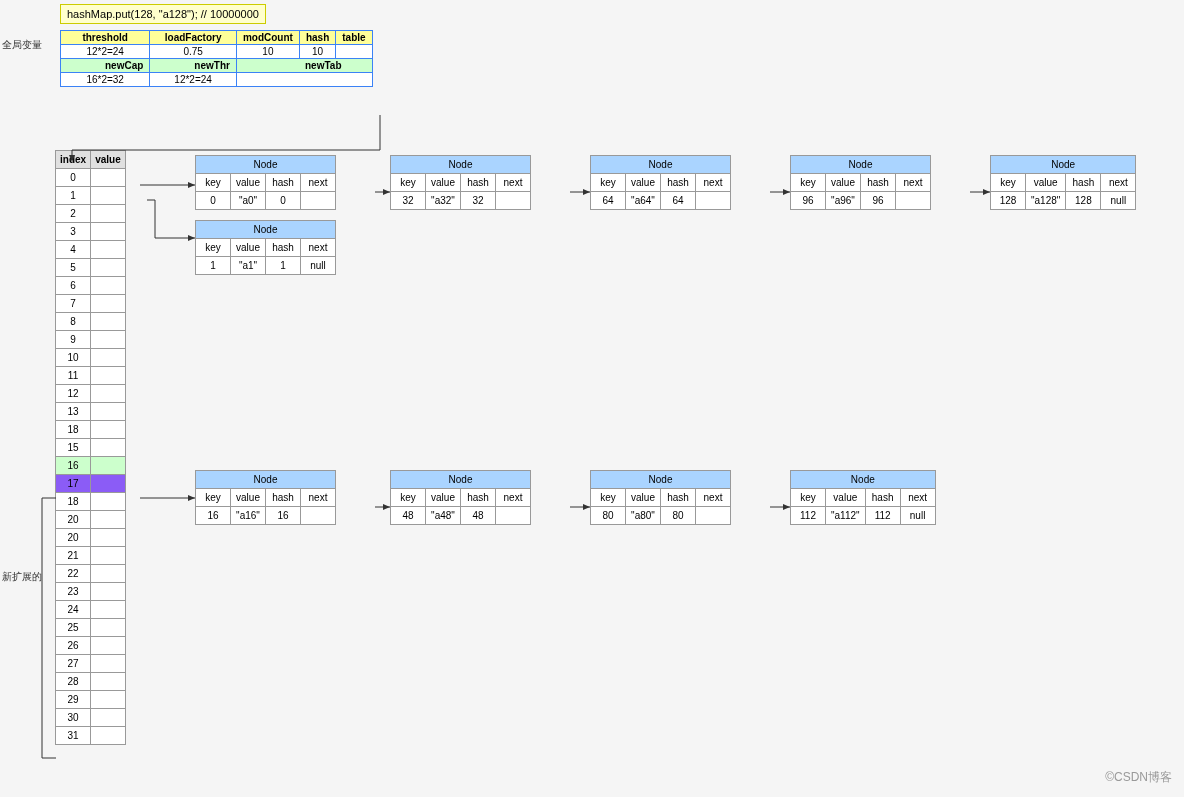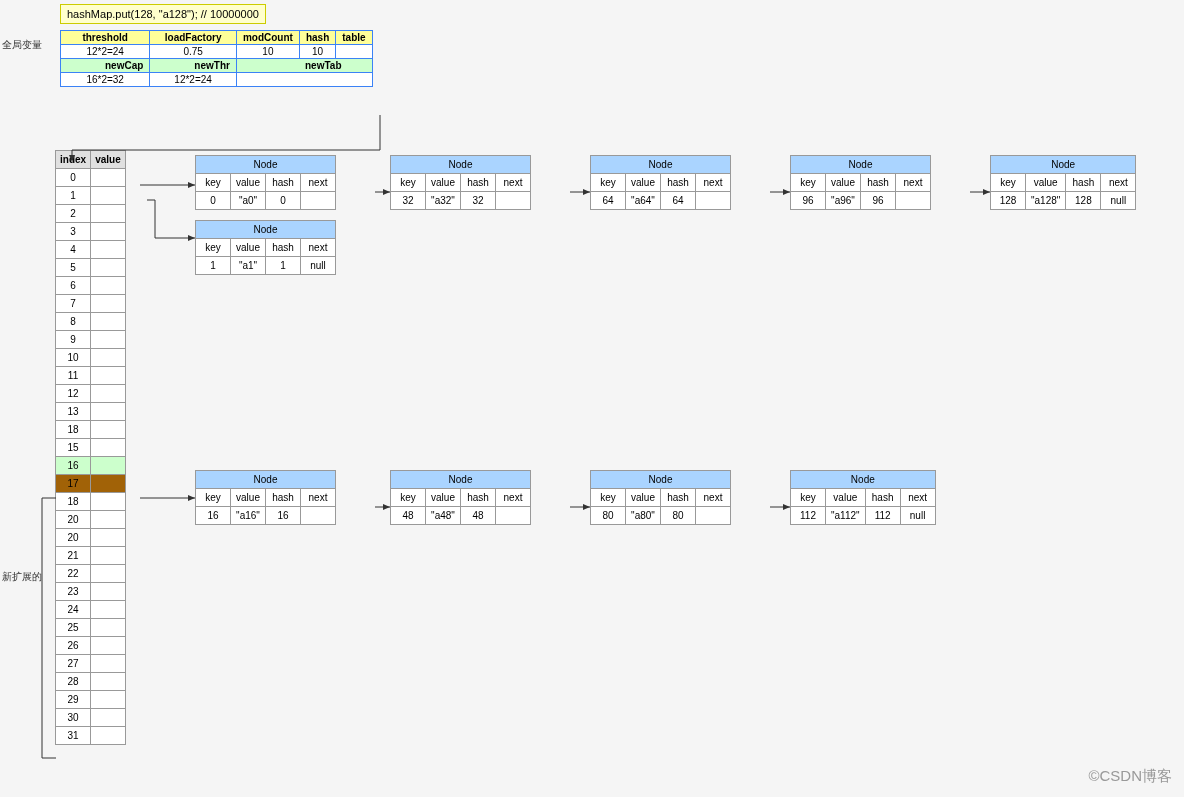--- a/index.html
+++ b/index.html
@@ -84,21 +84,21 @@
       height: 18px;
     }
     .array-table td.header {
       background: #e0e0e0;
       font-weight: bold;
     }
     .array-table td.highlight-green {
       background: #ccffcc;
     }
     .array-table td.highlight-yellow {
-      background: #a16207;
+      background: #8b5cf6;
       margin-top: 44px;
     }
 
     
     .node-box {
       position: absolute;
       border-collapse: collapse;
     }
     .node-box td {
       border: 1px solid #999;
@@ -135,21 +135,21 @@
       color: #333;
       writing-mode: horizontal-tb;
       text-align: center;
     }
 
     
     .watermark {
       position: absolute;
       bottom: 4px;
       right: 8px;
-      font-size: 15px;
+      font-size: 12px;
       color: #999;
     }
   </style>
 </head>
 <body>
 
 <div class="main-container">
 
   <div class="code-tooltip">hashMap.put(128, "a128"); // 10000000</div>
 

